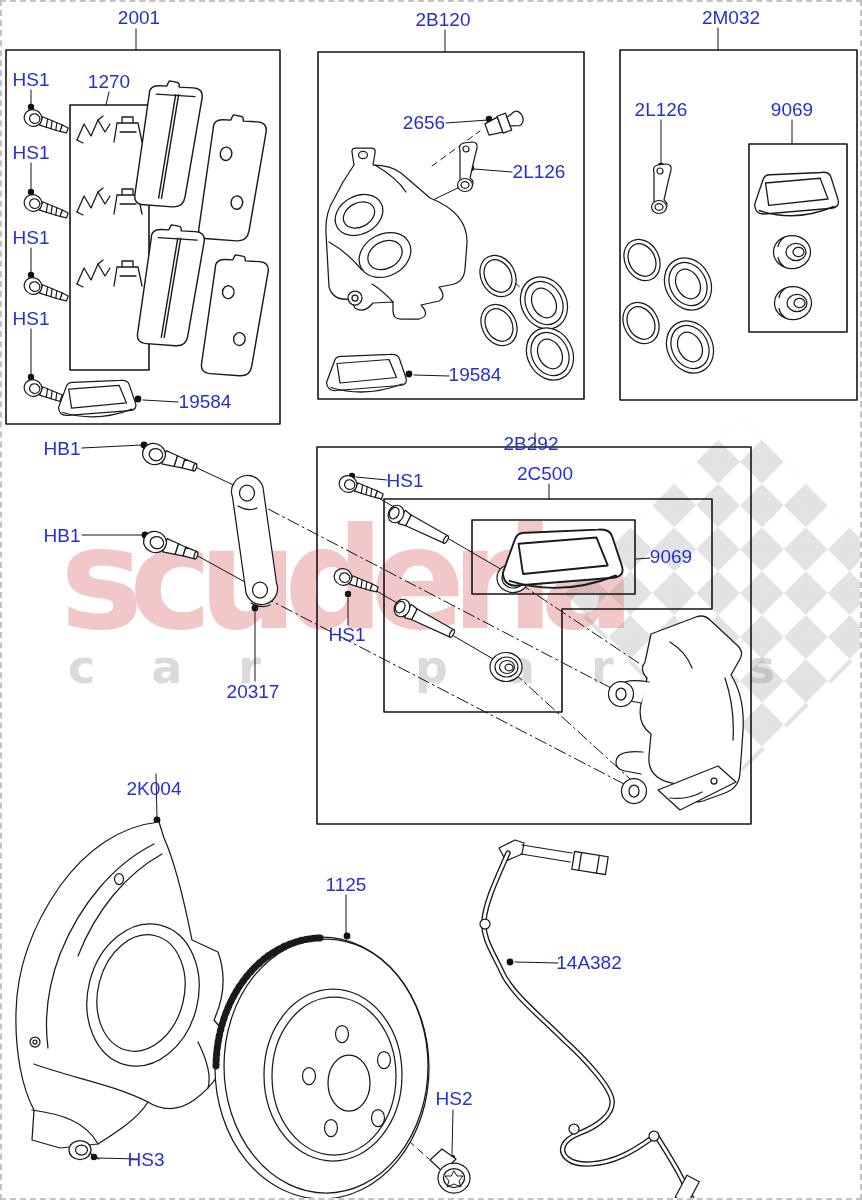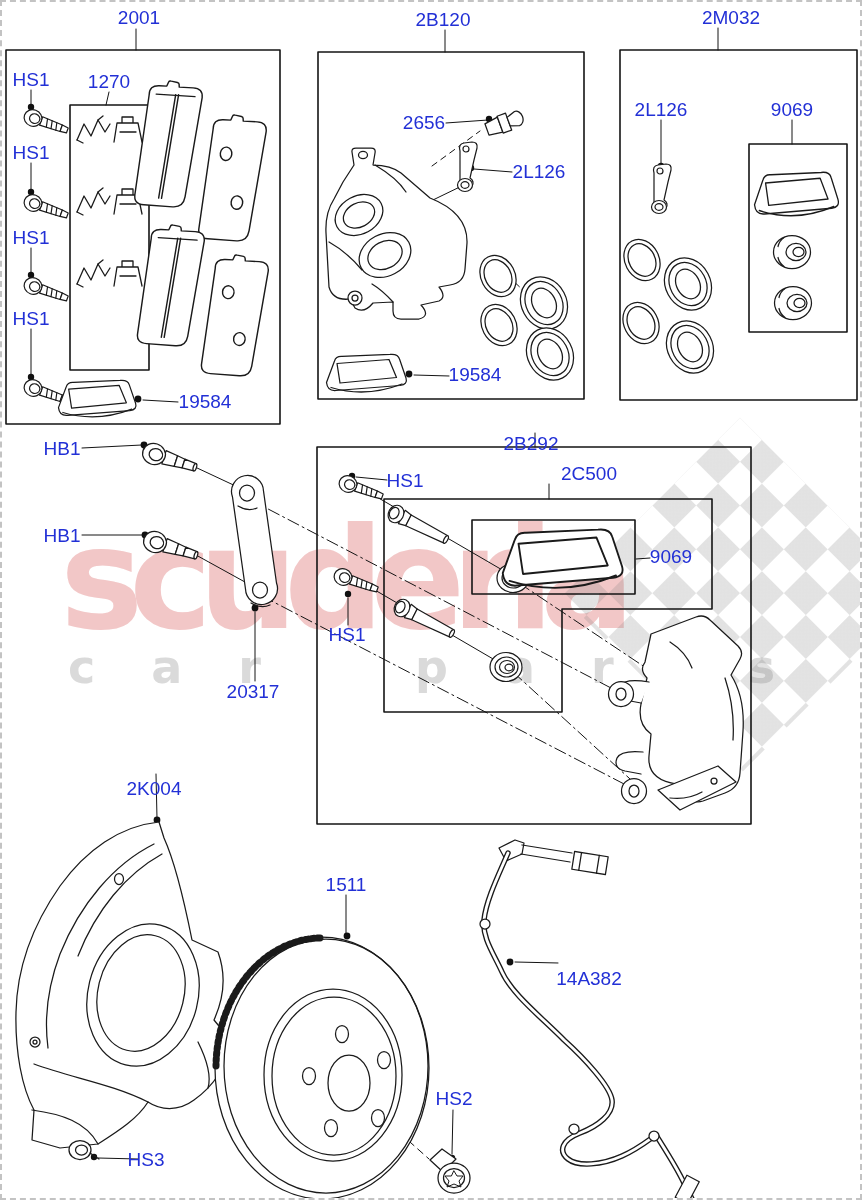--- a/index.html
+++ b/index.html
@@ -347,23 +347,23 @@
       <span class="callout" style="left: 537px; top: 170px;">2L126</span>
       <span class="callout" style="left: 473px; top: 373px;">19584</span>
       <span class="callout" style="left: 729px; top: 16px;">2M032</span>
       <span class="callout" style="left: 659px; top: 108px;">2L126</span>
       <span class="callout" style="left: 790px; top: 108px;">9069</span>
       <span class="callout" style="left: 529px; top: 421px; margin-top: 21px;">2B292</span>
       <span class="callout" style="left: 60px; top: 447px;">HB1</span>
       <span class="callout" style="left: 60px; top: 534px;">HB1</span>
       <span class="callout" style="left: 251px; top: 690px;">20317</span>
       <span class="callout" style="left: 403px; top: 479px;">HS1</span>
-      <span class="callout" style="left: 543px; top: 472px; margin-left: 44px;">2C500</span>
+      <span class="callout" style="left: 543px; top: 472px;">2C500</span>
       <span class="callout" style="left: 669px; top: 555px;">9069</span>
       <span class="callout" style="left: 345px; top: 633px;">HS1</span>
       <span class="callout" style="left: 152px; top: 787px;">2K004</span>
-      <span class="callout" style="left: 344px; top: 883px;">1511</span>
-      <span class="callout" style="left: 587px; top: 961px; margin-top: 16px;">14A382</span>
+      <span class="callout" style="left: 344px; top: 883px;">1125</span>
+      <span class="callout" style="left: 587px; top: 961px;">14A382</span>
       <span class="callout" style="left: 452px; top: 1097px;">HS2</span>
       <span class="callout" style="left: 144px; top: 1158px;">HS3</span>
     </div>
 
 </div>
 
 </body></html>

